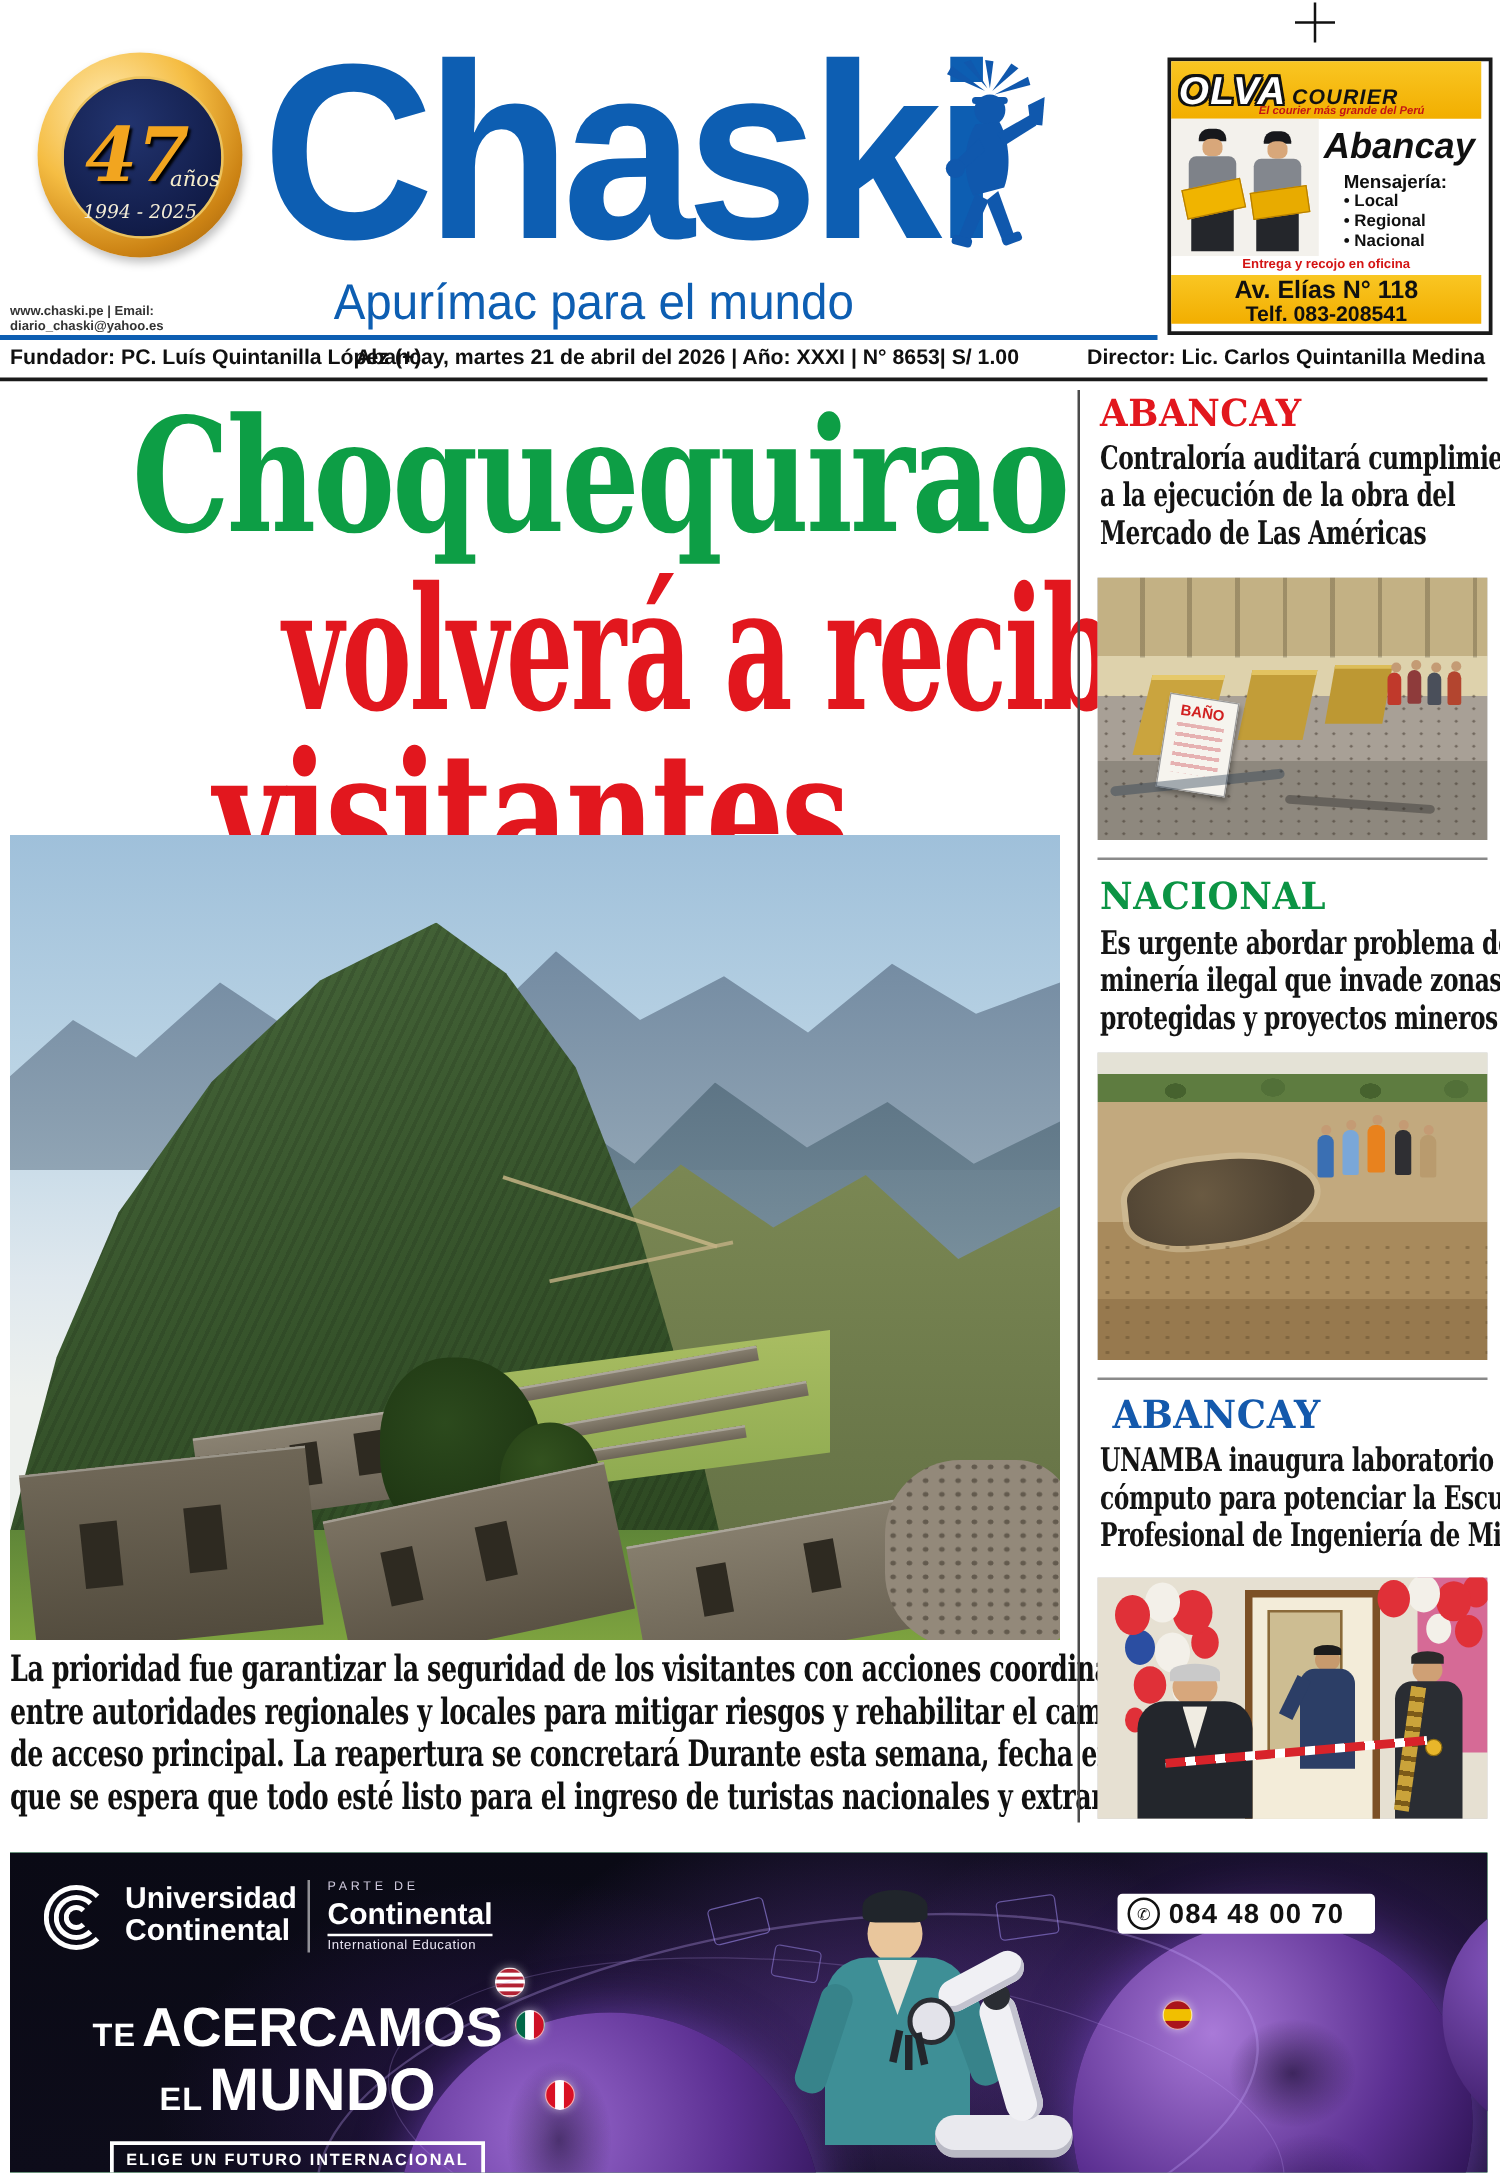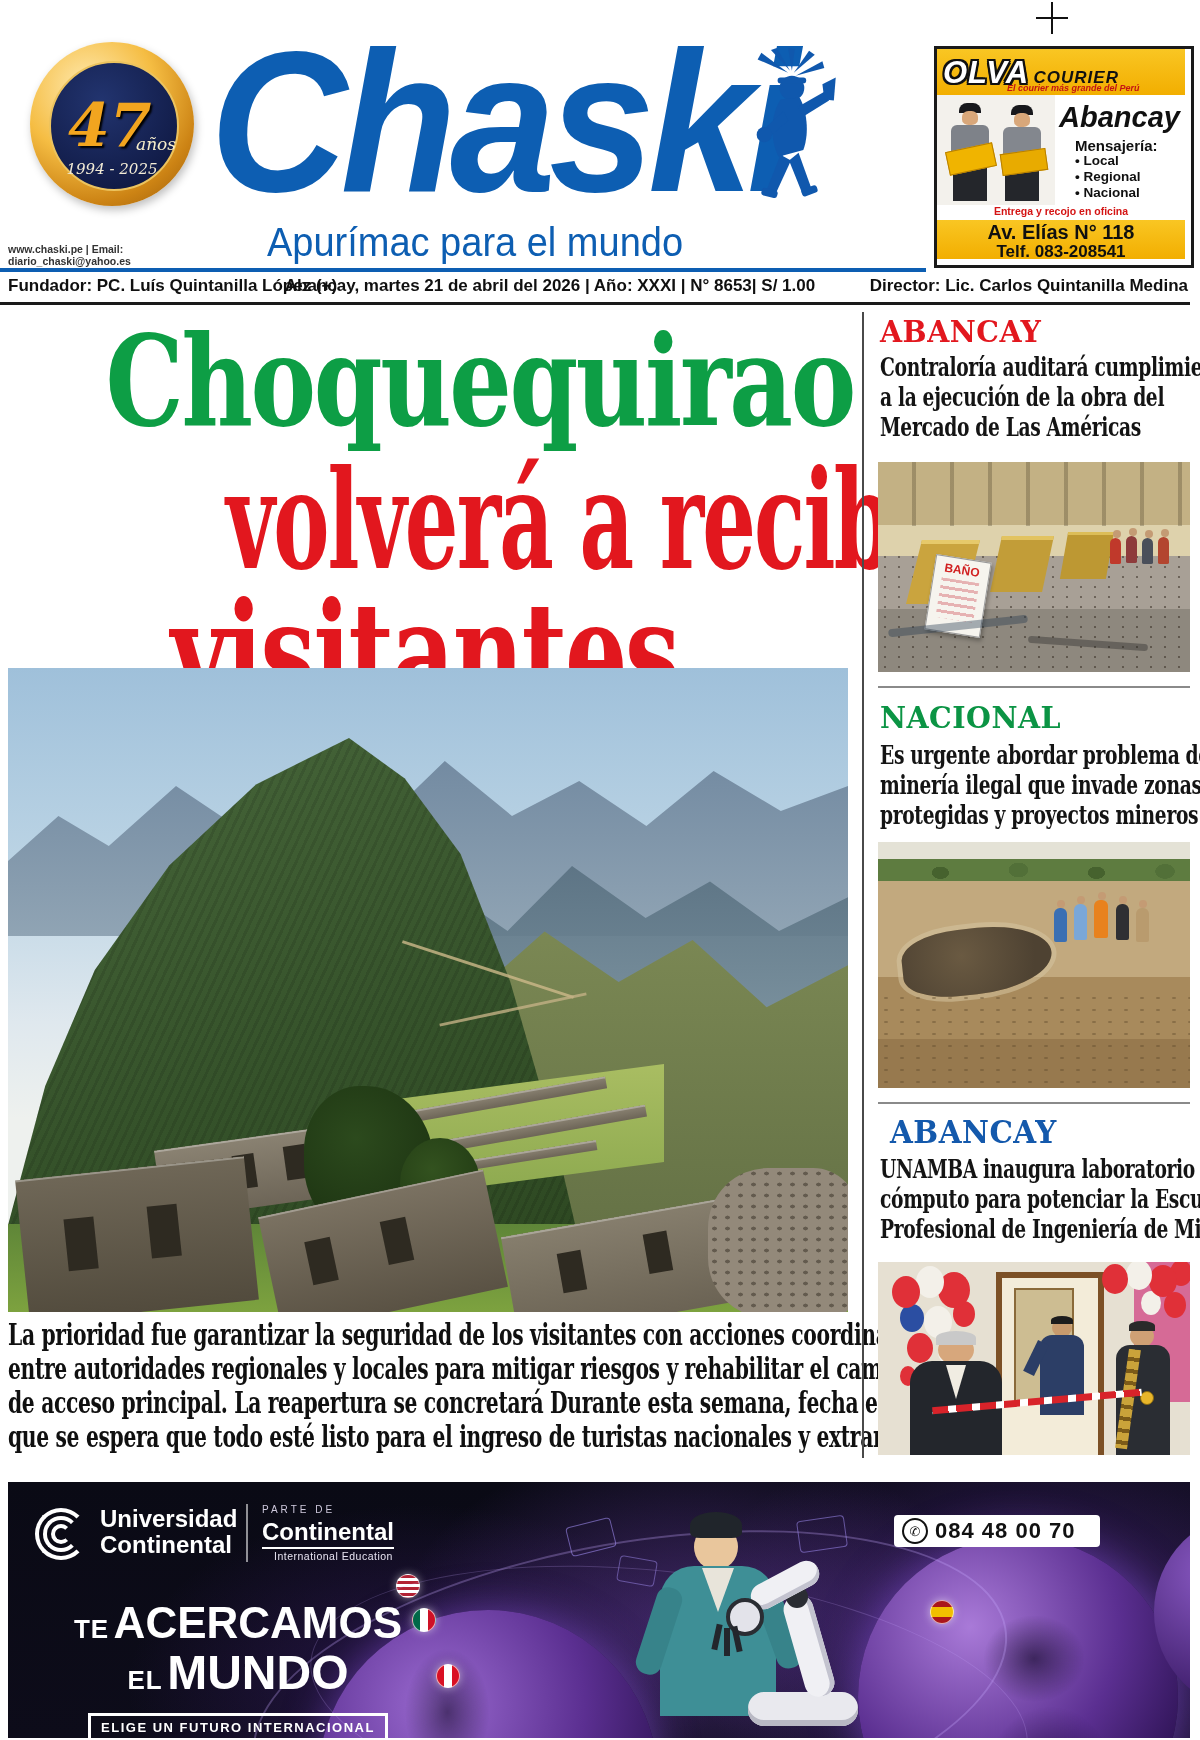--- a/index.html
+++ b/index.html
@@ -59,21 +59,21 @@
               background:radial-gradient(circle at 35% 28%,#ffeab0,#f5bd43 42%,#cc8314 72%,#93570a);box-shadow:2px 4px 8px rgba(0,0,0,.25);">
     <div class="abs" style="left:19px;top:19px;width:126px;height:126px;border-radius:50%;border:2px solid #ecc35e;
                 background:radial-gradient(circle at 40% 30%,#22346f,#121d4a 70%,#0c1333);"></div>
     <div class="abs serif" style="left:38px;top:48px;font-size:60px;font-weight:bold;font-style:italic;color:#f2a51f;text-shadow:2px 2px 2px #000;">47</div>
     <div class="abs serif" style="left:106px;top:92px;font-size:17px;font-style:italic;color:#f7eecb;">años</div>
     <div class="abs serif" style="left:32px;top:118px;width:100px;text-align:center;font-size:15px;font-style:italic;color:#f3ecd6;">1994 - 2025</div>
   </div>
 
   <div class="abs contact" style="left:8px;top:243px;width:230px;">www.chaski.pe | Email: diario_chaski@yahoo.es</div>
 
-  <div class="abs chaski-title" style="left:210px;top:22px;width:530px;text-align:right;font-style:italic;">
+  <div class="abs chaski-title" style="left:210px;top:22px;width:530px;text-align:right;">
     <span class="lx sx95">Chaski</span>
   </div>
 
   <div class="abs" style="left:742px;top:48px;">
     <svg width="96" height="162" viewBox="0 0 100 170">
       <g fill="#1058ad">
         <polygon points="48,26 16,12 20,5"></polygon>
         <polygon points="50,24 30,2 36,0"></polygon>
         <polygon points="52,24 48,0 55,1"></polygon>
         <polygon points="54,26 70,3 76,7"></polygon>
@@ -372,21 +372,21 @@
       <div class="cring" style="left:8px;top:8px;width:28px;height:28px;"></div>
       <div class="cring" style="left:16px;top:16px;width:12px;height:12px;"></div>
     </div>
     <div class="abs" style="left:92px;top:24px;color:#fff;font-weight:bold;font-size:24px;line-height:26px;">
       <div>Universidad</div>
       <div>Continental</div>
     </div>
     <div class="abs" style="left:238px;top:22px;width:2px;height:58px;background:rgba(255,255,255,.55);"></div>
     <div class="abs" style="left:254px;top:22px;color:#cfc9dd;font-size:10px;letter-spacing:3px;">PARTE DE</div>
     <div class="abs" style="left:254px;top:36px;color:#fff;font-weight:bold;font-size:24px;border-bottom:2px solid #fff;padding-bottom:1px;">Continental</div>
-    <div class="abs" style="left:254px;top:68px;color:#e8e4f2;font-size:10.5px;letter-spacing:.5px;margin-left:12px;">International Education</div>
+    <div class="abs" style="left:254px;top:68px;color:#e8e4f2;font-size:10.5px;letter-spacing:.5px;">International Education</div>
 
     <div class="abs" style="left:60px;top:122px;width:340px;text-align:center;color:#fff;">
       <div style="line-height:38px;">
         <span style="font-size:26px;font-weight:bold;letter-spacing:1px;">TE</span>
         <span style="font-size:44px;font-weight:bold;letter-spacing:0;">ACERCAMOS</span>
       </div>
       <div style="line-height:42px;">
         <span style="font-size:26px;font-weight:bold;letter-spacing:1px;">EL</span>
         <span style="font-size:48px;font-weight:bold;">MUNDO</span>
       </div>

